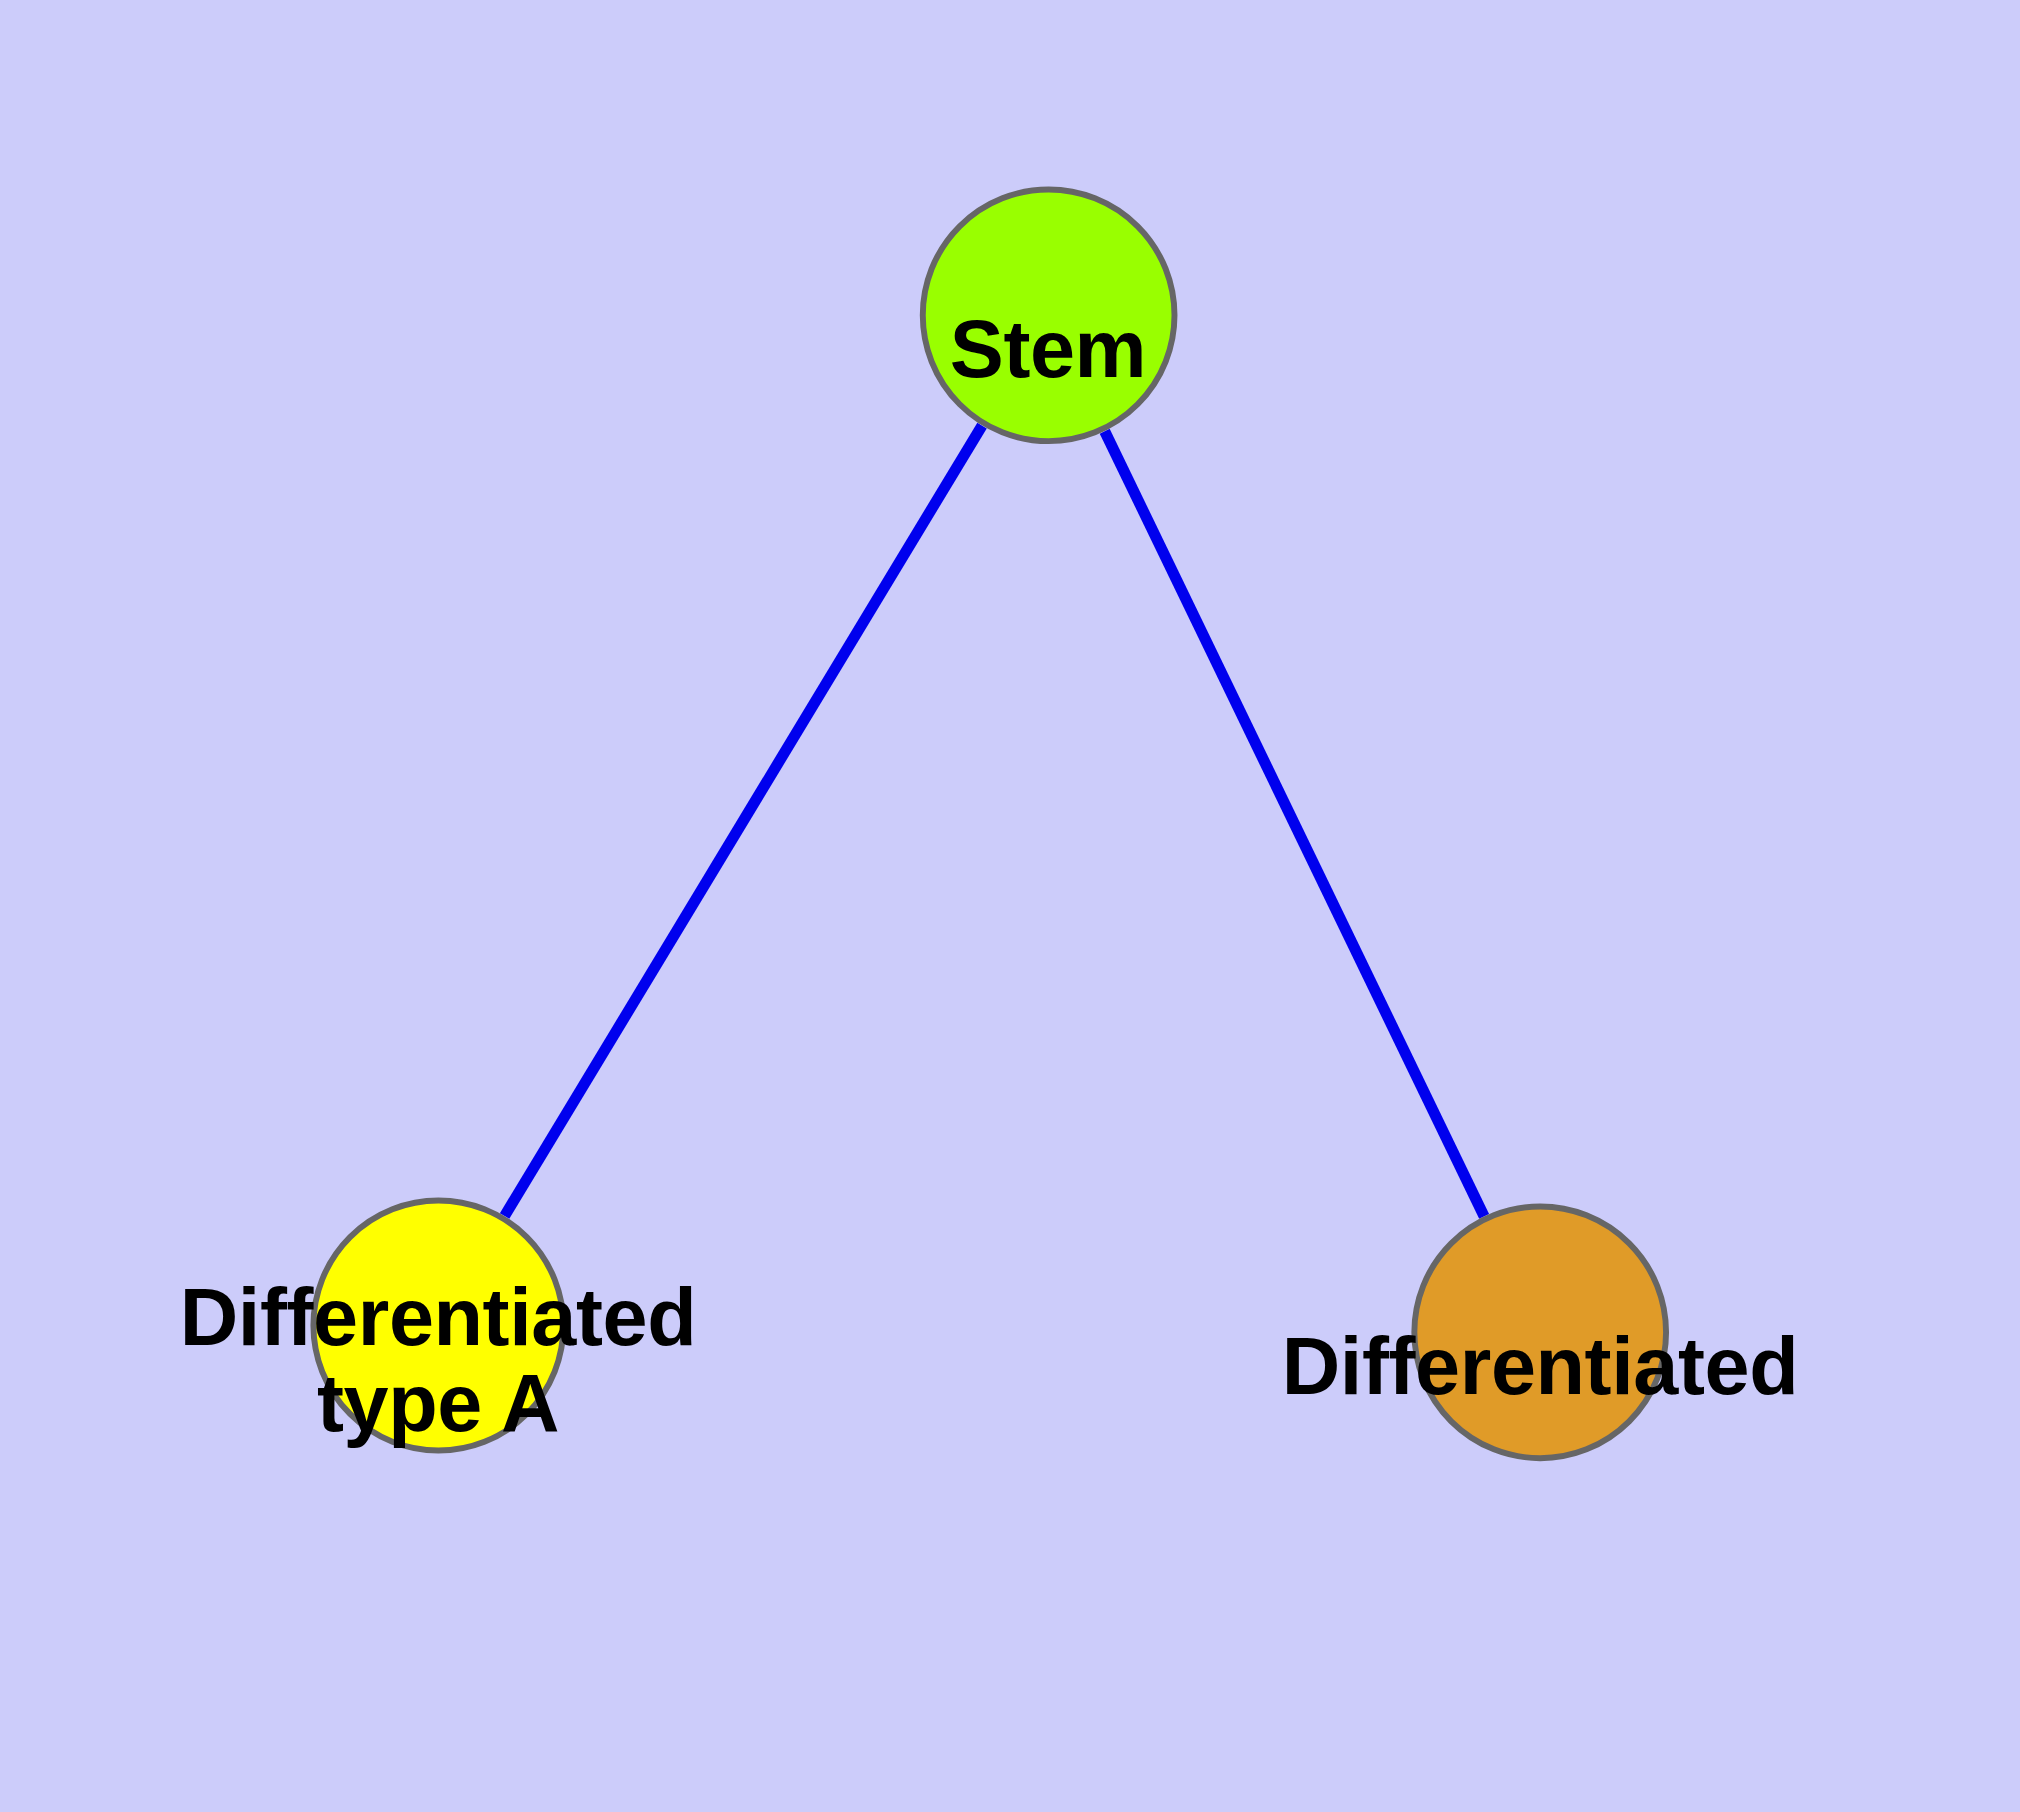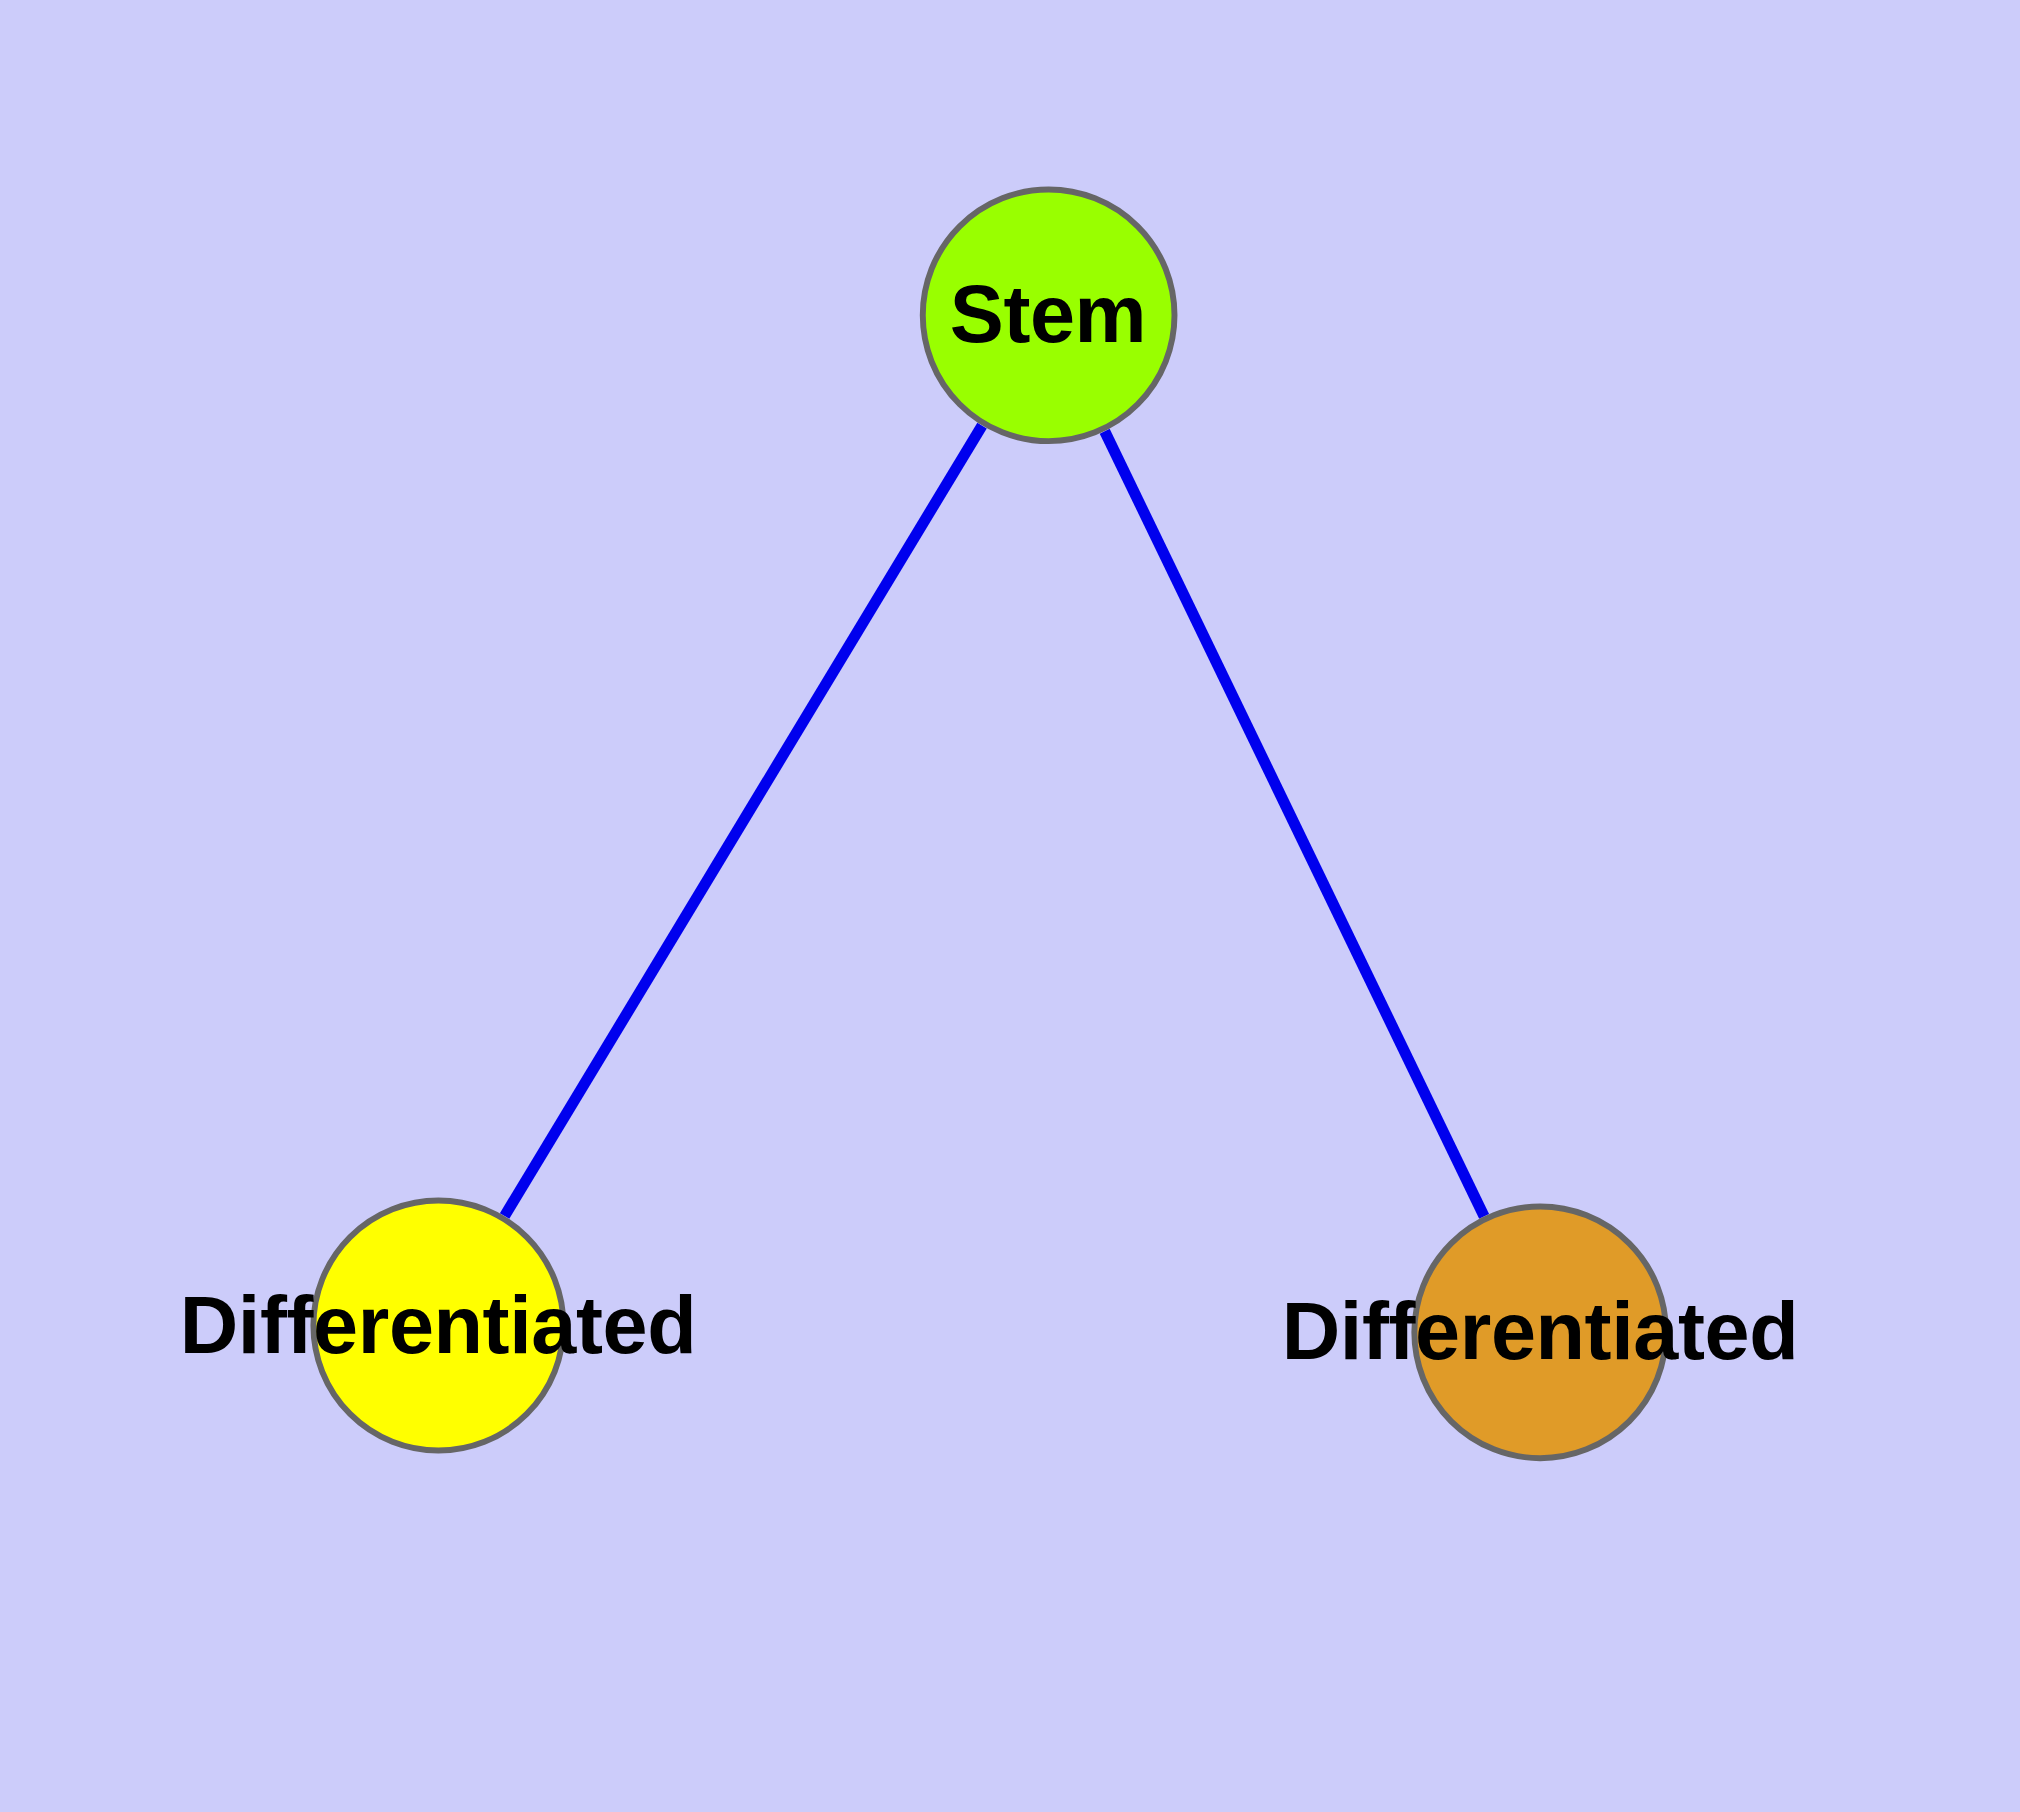--- a/index.html
+++ b/index.html
@@ -31,20 +31,21 @@
     text-align: center;
     font-family: "Liberation Sans", sans-serif;
     font-weight: bold;
     font-size: 81px;
     line-height: 1.06;
     color: #000000;
     white-space: pre;
     transform: translate(-50%, -50%);
     pointer-events: none;
     letter-spacing: -0.4px;
+    margin-top: 35px;
   }
 </style>
 </head>
 <body>
 
 <div id="canvas" style="width: 2021px; height: 1812px;">
 
   <div id="graph-bg" style="background: rgb(204, 204, 250);"></div>
 
   <svg id="graph-svg" viewBox="0 0 2384 2138" xmlns="http://www.w3.org/2000/svg" style="width: 2021px; height: 1812px;">
@@ -54,18 +55,18 @@
       </g>
     <g id="node-layer">
         <circle cx="1237" cy="372" r="148.5" fill="#99ff00" stroke="#666666" stroke-width="7"></circle>
         <circle cx="517" cy="1564" r="147.5" fill="#ffff00" stroke="#666666" stroke-width="7"></circle>
         <circle cx="1817" cy="1572" r="148.5" fill="#e09b28" stroke="#666666" stroke-width="7"></circle>
       </g>
   </svg>
 
   <div id="label-layer">
       <div class="node-label" style="left: 1048px; top: 315px; color: rgb(0, 0, 0); font-size: 81px;"><div>Stem</div></div>
-      <div class="node-label" style="left: 438px; top: 1326px; color: rgb(0, 0, 0); font-size: 81px;"><div>Differentiated</div></div>
+      <div class="node-label" style="left: 438px; top: 1326px; color: rgb(0, 0, 0); font-size: 81px;"><div>Differentiated</div><div>type A</div></div>
       <div class="node-label" style="left: 1540px; top: 1332px; color: rgb(0, 0, 0); font-size: 81px;"><div>Differentiated</div></div>
     </div>
 
 </div>
 
 
 </body></html>

